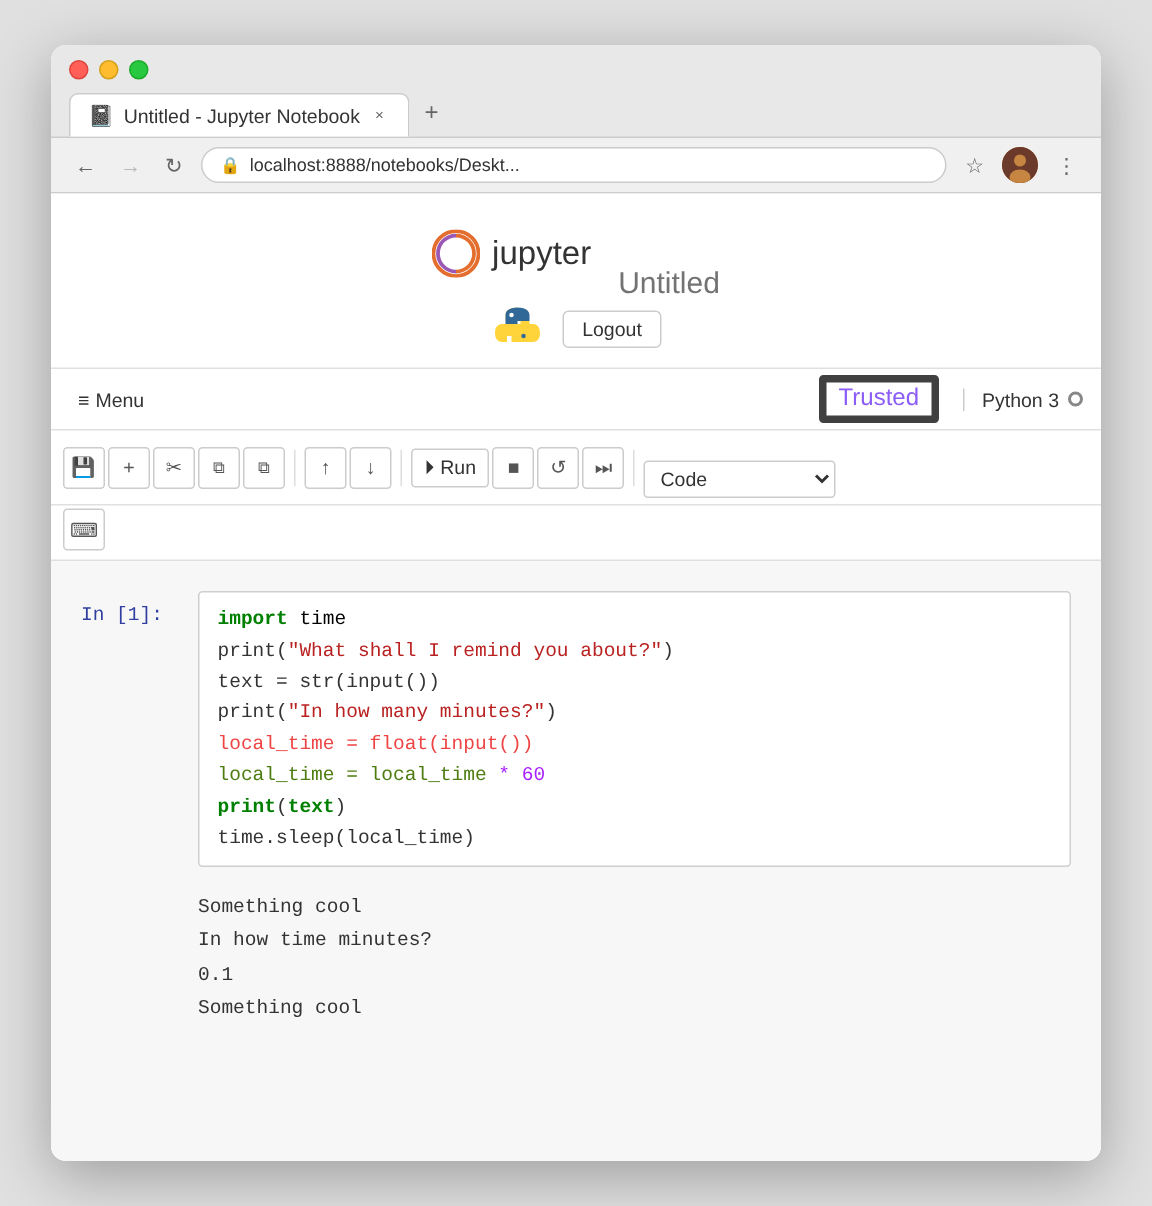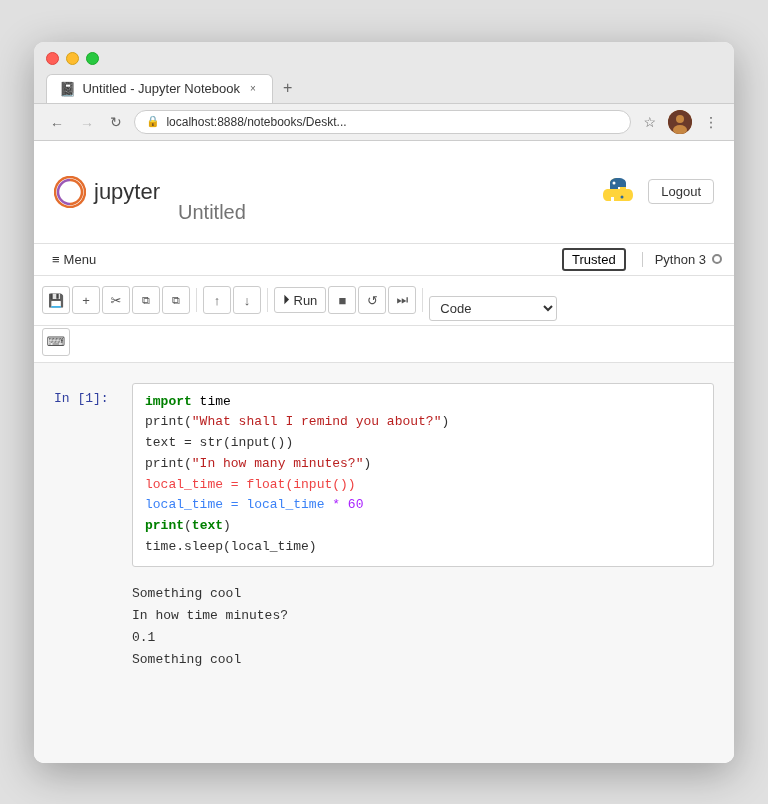--- a/index.html
+++ b/index.html
@@ -147,25 +147,26 @@
       overflow: hidden;
     }
 
     
     .jupyter-content {
       background: white;
     }
 
     
     .jupyter-header {
-      padding: 19px 20px;
+      padding: 8px 20px;
       display: flex;
       align-items: center;
       justify-content: space-between;
       border-bottom: 1px solid #e0e0e0;
+      flex-direction: column;
     }
 
     .jupyter-logo {
       display: flex;
       align-items: center;
       gap: 8px;
     }
 
     .jupyter-logo-icon {
       width: 32px;
@@ -209,24 +210,24 @@
       padding: 4px 6px;
       border-radius: 3px;
       display: flex;
       align-items: center;
       gap: 4px;
     }
 
     .menu-spacer { flex: 1; }
 
     .trusted-badge {
-      border: 2px solid #404040;
+      border: 5px solid #404040;
       padding: 2px 8px;
-      font-size: 13px;
-      color: #000000;
+      font-size: 16px;
+      color: #8b5cf6;
       border-radius: 3px;
     }
 
     .kernel-info {
       display: flex;
       align-items: center;
       gap: 6px;
       font-size: 13px;
       color: #333;
       border-left: 1px solid #ccc;
@@ -471,21 +472,21 @@
 
     <div class="notebook-body">
       <div class="cell-container">
         <div class="cell-label">In [1]:</div>
         <div class="code-cell">
           <div class="code-line"><span class="kw-import">import</span><span> time</span></div>
           <div class="code-line"><span style="color:#333;">print(</span><span class="str-magenta">"What shall I remind you about?"</span><span style="color:#333;">)</span></div>
           <div class="code-line"><span style="color:#333;">text = str(input())</span></div>
           <div class="code-line"><span style="color:#333;">print(</span><span class="str-magenta">"In how many minutes?"</span><span style="color:#333;">)</span></div>
           <div class="code-line"><span style="color:#ef4444;">local_time = float(input())</span></div>
-          <div class="code-line"><span style="color:#3b82f6;">local_time = local_time </span><span style="color:#AA22FF;">*</span><span style="color:#AA22FF;"> 60</span></div>
+          <div class="code-line"><span style="color:#4d7c0f;">local_time = local_time </span><span style="color:#AA22FF;">*</span><span style="color:#AA22FF;"> 60</span></div>
           <div class="code-line"><span style="color:#008000; font-weight:bold;">print</span><span style="color:#333;">(</span><span style="color:#008000; font-weight:bold;">text</span><span style="color:#333;">)</span></div>
           <div class="code-line"><span style="color:#333;">time.sleep(local_time)</span></div>
         </div>
       </div>
 
       <div class="output-area">
         <div class="output-line">Something cool</div>
         <div class="output-line">In how time minutes?</div>
         <div class="output-line">0.1</div>
         <div class="output-line">Something cool</div>

